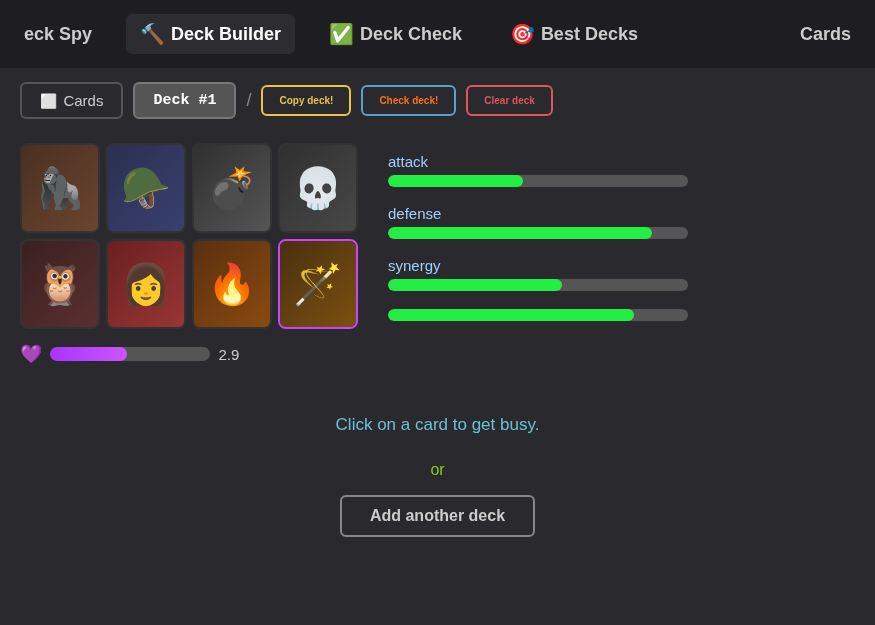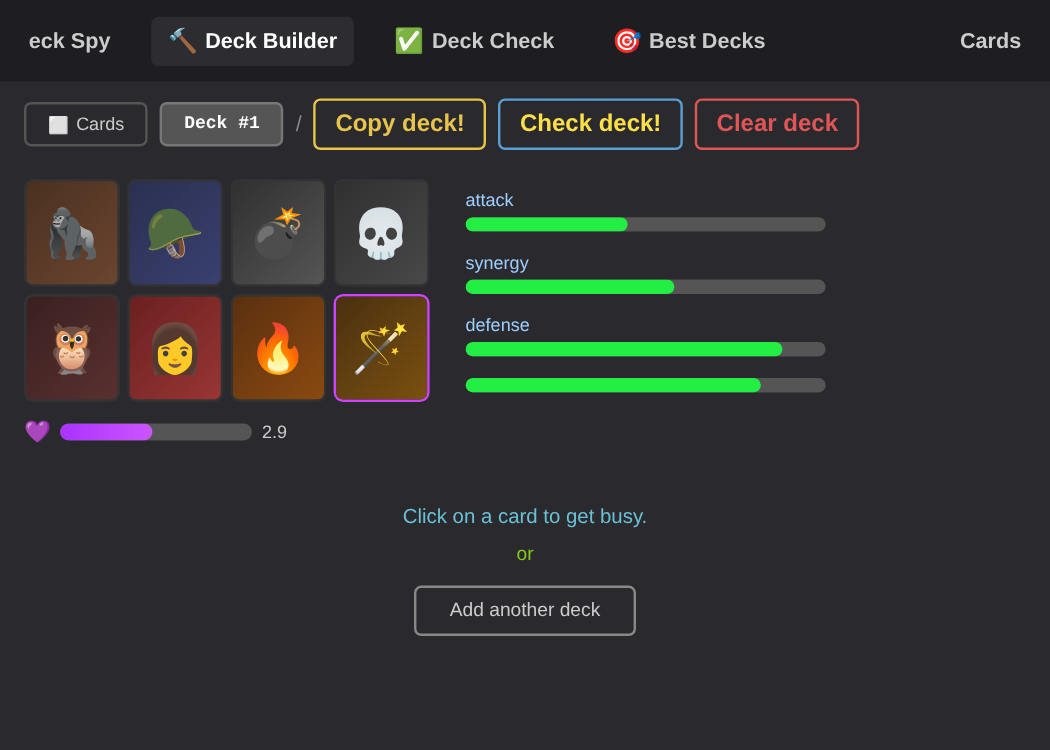--- a/index.html
+++ b/index.html
@@ -78,27 +78,27 @@
       cursor: pointer;
       font-family: Liberation Mono, monospace;
     }
     .slash {
       color: #888;
       font-size: 18px;
     }
     .action-btn {
       border-radius: 6px;
       padding: 8px 16px;
-      font-size: 20px;
+      font-size: 10px;
       font-weight: 600;
       cursor: pointer;
       background: transparent;
     }
     .copy-btn { border: 2px solid #e8c44a; color: #e8c44a; }
-    .check-btn { border: 2px solid #5a9fd4; color: #fde047; text-align: center; }
+    .check-btn { border: 2px solid #5a9fd4; color: #f97316; text-align: center; }
     .clear-btn { border: 2px solid #e05555; color: #e05555; }
 
     
     .main-content {
       display: flex;
       padding: 10px 20px;
       gap: 30px;
     }
 
     
@@ -198,35 +198,36 @@
 
     
     .bottom-section {
       text-align: center;
       padding: 20px;
       margin-top: 20px;
     }
     .click-hint {
       color: #6ac0d4;
       font-size: 17px;
-      margin-bottom: 13px;
+      margin-bottom: 26px;
     }
     .or-text {
       color: #84cc16;
       font-size: 16px;
       margin-bottom: 16px;
     }
     .add-deck-btn {
       border: 2px solid #888;
       background: transparent;
       color: #ccc;
       border-radius: 6px;
       padding: 10px 28px;
       font-size: 16px;
       cursor: pointer;
+      font-weight: bold;
     }
   </style>
 </head>
 <body>
 
 <div class="top-nav">
   <div class="nav-item">
     <span>eck Spy</span>
   </div>
   <div class="nav-item active deck-builder">
@@ -305,29 +306,29 @@
   </div>
 
   <div class="stats-section" id="stats-section">
   <div class="stat-row">
         <div class="stat-label">attack</div>
         <div class="stat-track">
           <div class="stat-fill" style="width: 45%;"></div>
         </div>
       </div>
       <div class="stat-row">
+        <div class="stat-label">defense</div>
+        <div class="stat-track">
+          <div class="stat-fill" style="width: 88%;"></div>
+        </div>
+      </div>
+      <div class="stat-row">
         <div class="stat-label">synergy</div>
         <div class="stat-track">
           <div class="stat-fill" style="width: 58%;"></div>
-        </div>
-      </div>
-      <div class="stat-row">
-        <div class="stat-label">defense</div>
-        <div class="stat-track">
-          <div class="stat-fill" style="width: 88%;"></div>
         </div>
       </div>
       <div class="stat-row">
         <div class="stat-track">
           <div class="stat-fill" style="width: 82%;"></div>
         </div>
       </div>
     </div>
 </div>
 

